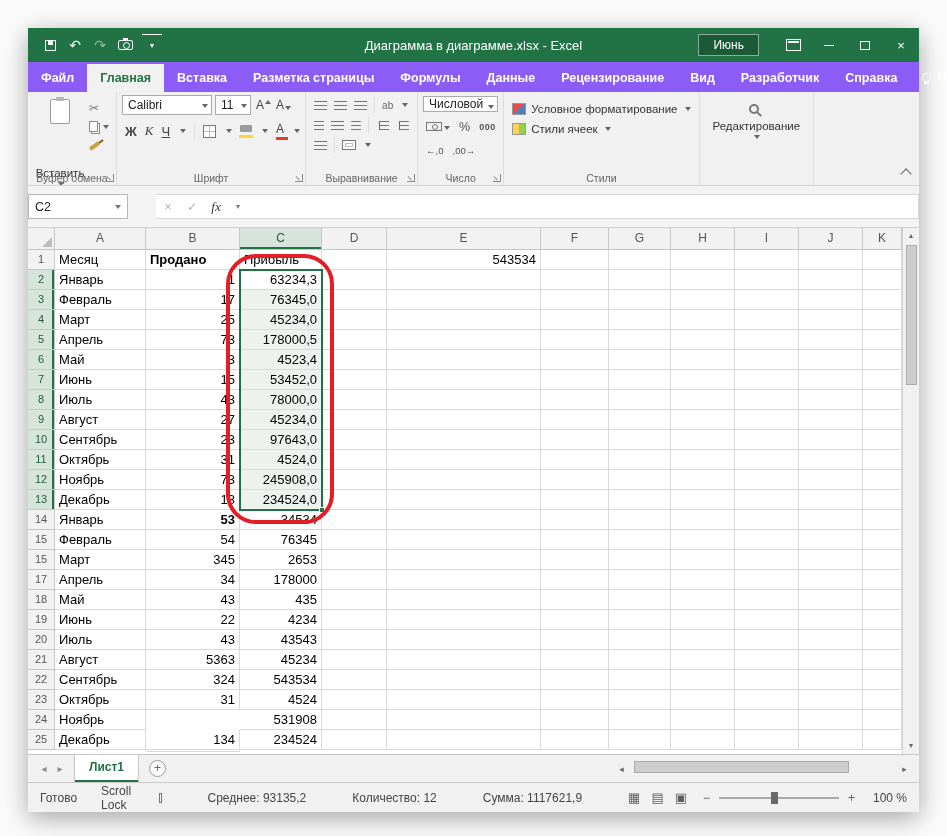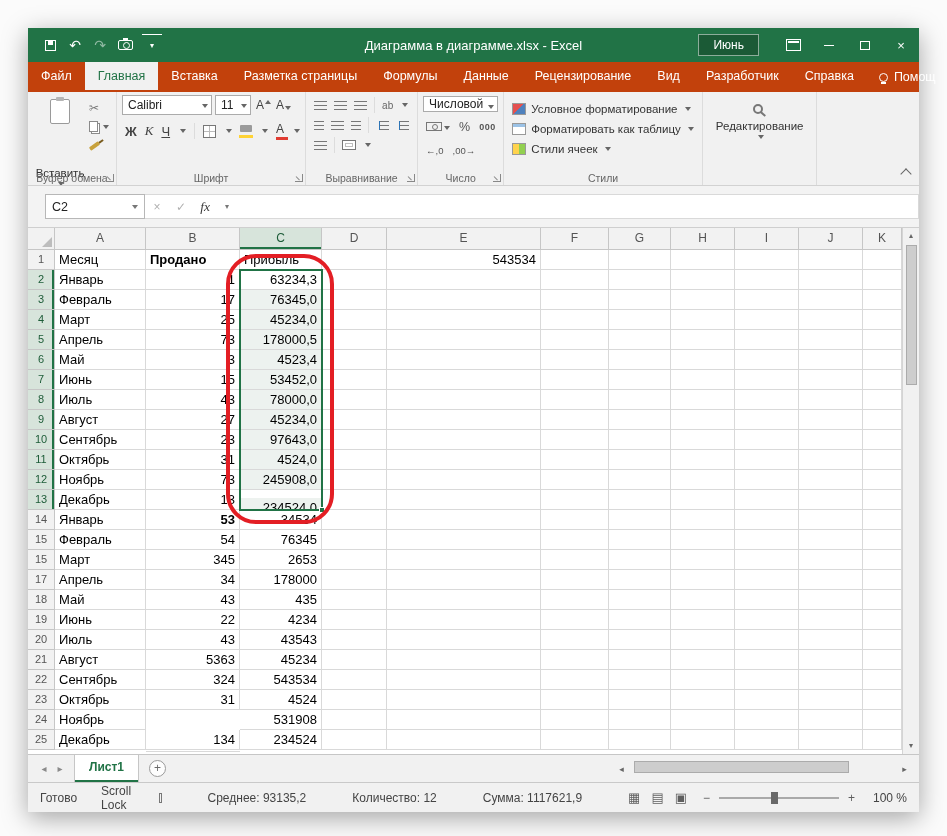--- a/index.html
+++ b/index.html
@@ -21,21 +21,21 @@
 .title{position:absolute;left:0;right:0;text-align:center;font-size:13px;color:#fff;z-index:1;}
 .tb-right{margin-left:auto;display:flex;align-items:center;height:100%;z-index:2;}
 .signin{background:#1b5a36;border:1px solid rgba(255,255,255,.5);padding:3px 14px;font-size:12px;margin-right:16px;cursor:default;}
 .tb-btn{width:36px;height:100%;display:flex;align-items:center;justify-content:center;font-size:13px;color:#fff;}
 .ribbonopts{width:15px;height:12px;border:1px solid #fff;position:relative;display:block;}
 .ribbonopts::after{content:"";position:absolute;top:1px;left:1px;right:1px;height:2px;background:#fff;}
 .min-ic{width:10px;height:1px;background:#fff;display:block;}
 .max-ic{width:10px;height:9px;border:1px solid #fff;display:block;}
 
 
-.tabbar{height:30px;background:#c2410c;display:flex;align-items:flex-start;color:#fff;flex:0 0 auto;}
+.tabbar{height:30px;background:#8b5cf6;display:flex;align-items:flex-end;color:#fff;flex:0 0 auto;font-weight:bold;}
 .rtab{padding:0 13px;line-height:28px;font-size:12.5px;cursor:default;white-space:nowrap;}
 .rtab.active{background:#f1f1f1;color:#217346;}
 #rtabs{display:contents;}
 .spacer{flex:1;}
 .help,.share{display:flex;align-items:center;gap:6px;padding:0 12px;line-height:30px;font-size:12.5px;white-space:nowrap;}
 .bulb{width:9px;height:9px;border:1px solid #fff;border-radius:50%;position:relative;display:inline-block;}
 .bulb::after{content:"";position:absolute;left:1px;bottom:-3px;width:5px;height:2px;background:#fff;}
 
 
 .ribbon{height:94px;background:#f1f1f1;border-bottom:1px solid #d2d2d2;display:flex;position:relative;flex:0 0 auto;overflow:hidden;}
@@ -92,21 +92,21 @@
 .sic0{background:linear-gradient(135deg,#e4504f 0 50%,#4f81bd 50% 100%);}
 .sic1{background:#fff;box-shadow:inset 0 3px 0 #9bc2e6;}
 .sic2{background:linear-gradient(90deg,#ffd34d 0 50%,#92d050 50% 100%);}
 .bigv{display:flex;flex-direction:column;align-items:center;gap:3px;padding:6px 8px 0;font-size:11.5px;color:#333;}
 .cells-ic{width:22px;height:16px;border:1px solid #888;background:linear-gradient(to bottom,#92c892 0 4px,transparent 4px),linear-gradient(#bdbdbd,#bdbdbd) 0 55%/100% 1px no-repeat,linear-gradient(#bdbdbd,#bdbdbd) 50% 0/1px 100% no-repeat,#fff;}
 .magnifier{width:10px;height:10px;border:2px solid #777;border-radius:50%;position:relative;margin:3px 4px 3px 0;}
 .magnifier::after{content:"";position:absolute;width:6px;height:2px;background:#777;right:-5px;bottom:-3px;transform:rotate(40deg);}
 .collapse{position:absolute;right:9px;bottom:7px;width:8px;height:8px;border-left:1.5px solid #666;border-top:1.5px solid #666;transform:rotate(45deg);}
 
 
-.fbar{height:42px;background:#f3f3f3;display:flex;align-items:center;border-bottom:1px solid #cfcfcf;flex:0 0 auto;padding:0 0 0 17px;}
+.fbar{height:42px;background:#f3f3f3;display:flex;align-items:center;border-bottom:1px solid #cfcfcf;flex:0 0 auto;padding:0 0 0 0;gap:28px;}
 .namebox{width:100px;height:25px;background:#fff;border:1px solid #b7b7b7;display:flex;align-items:center;padding:0 6px;font-size:12.5px;color:#222;}
 .nb-arr{margin-left:auto;width:0;height:0;border-left:3px solid transparent;border-right:3px solid transparent;border-top:4px solid #777;}
 .fmid{display:flex;align-items:center;background:#fff;border:1px solid #d9d9d9;border-left:none;flex:1;height:25px;}
 .fbtn{width:24px;text-align:center;color:#b0b0b0;font-size:12px;}
 .fx{color:#3c3c3c;font-style:italic;font-family:"Liberation Serif",serif;font-size:13.5px;}
 .finput{flex:1;padding-left:8px;font-size:13px;color:#111;}
 .f-expand{width:20px;color:#777;font-size:8px;text-align:center;}
 
 
 .gridwrap{position:relative;flex:1;background:#fff;overflow:hidden;}
@@ -288,25 +288,20 @@
     </div>
 
     <div class="rgroup">
       <div id="style-btns">
             <div class="style-btn">
               <span class="sic sic0"></span>
               <span>Условное форматирование</span>
               <span class="arr"></span>
             </div>
             <div class="style-btn">
-              <span class="sic sic1"></span>
-              <span>Форматировать как таблицу</span>
-              <span class="arr"></span>
-            </div>
-            <div class="style-btn">
               <span class="sic sic2"></span>
               <span>Стили ячеек</span>
               <span class="arr"></span>
             </div>
           </div>
       <span class="rlabel">Стили</span>
     </div>
 
 
     <div class="rgroup">
@@ -514,21 +509,21 @@
             <div class="gcell" style="width: 62px;"></div>
             <div class="gcell" style="width: 64px;"></div>
             <div class="gcell" style="width: 64px;"></div>
             <div class="gcell" style="width: 64px;"></div>
             <div class="gcell" style="width: 39px;"></div>
           </div>
           <div class="grow">
             <div class="rowh sel" style="width: 27px;">13</div>
             <div class="gcell" style="width: 91px;">Декабрь</div>
             <div class="gcell num" style="width: 94px;">13</div>
-            <div class="gcell num selfill" style="width: 82px; margin-top: 8px;">234524,0</div>
+            <div class="gcell num selfill" style="width: 82px;">234524,0</div>
             <div class="gcell" style="width: 65px;"></div>
             <div class="gcell" style="width: 154px;"></div>
             <div class="gcell" style="width: 68px;"></div>
             <div class="gcell" style="width: 62px;"></div>
             <div class="gcell" style="width: 64px;"></div>
             <div class="gcell" style="width: 64px;"></div>
             <div class="gcell" style="width: 64px;"></div>
             <div class="gcell" style="width: 39px;"></div>
           </div>
           <div class="grow">

